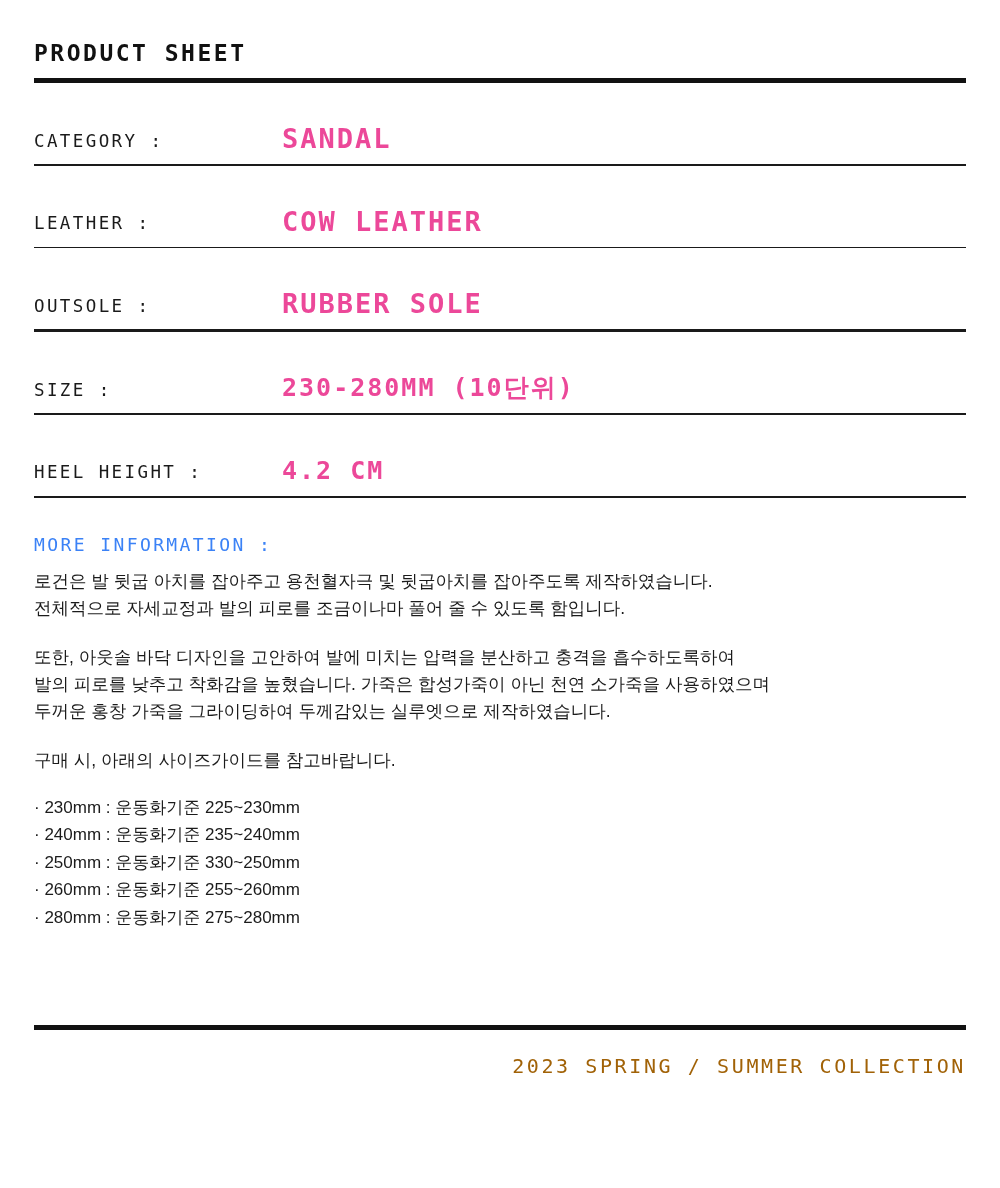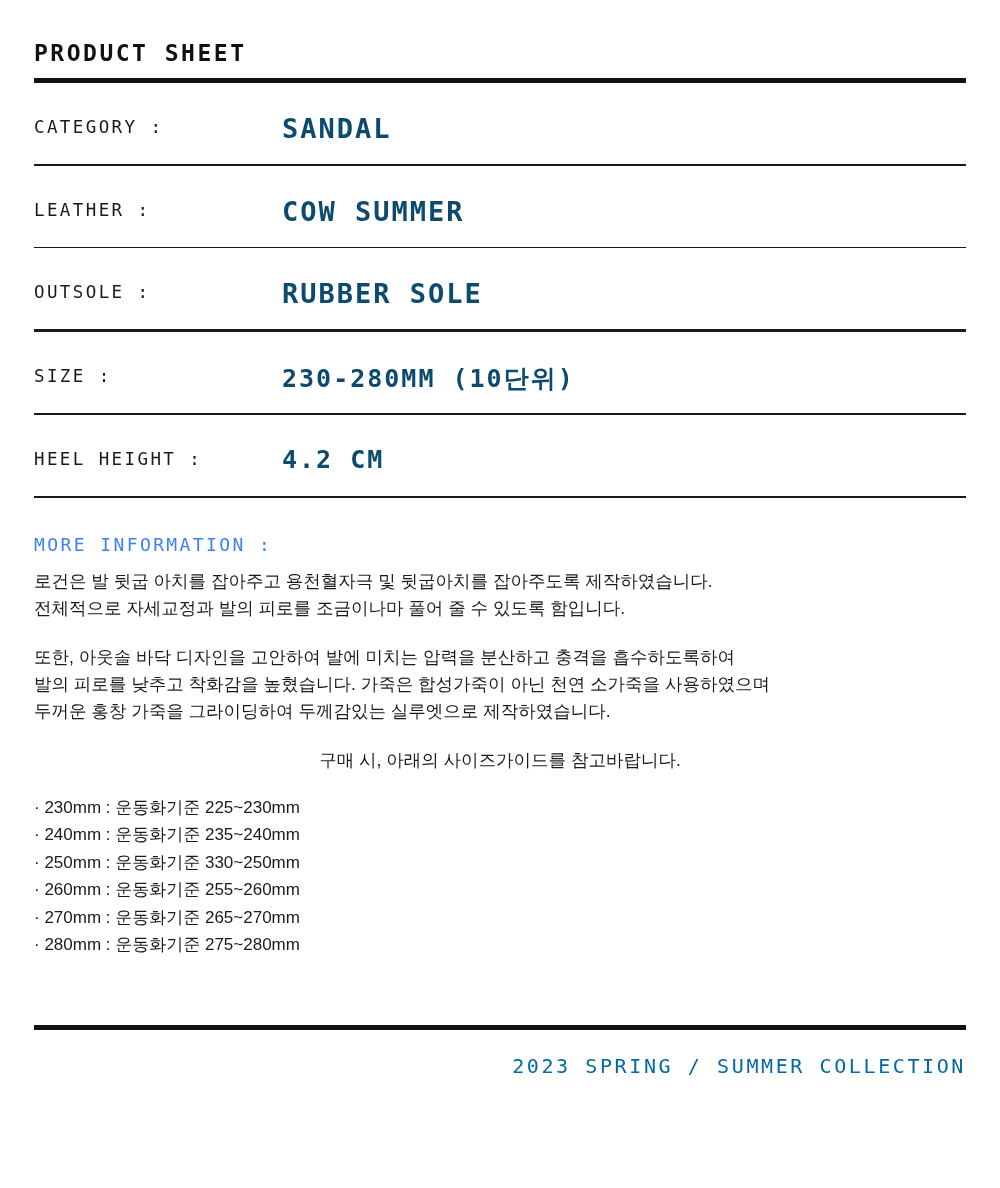--- a/index.html
+++ b/index.html
@@ -39,39 +39,39 @@
   }
   .rule-thin {
     height: 1.6px;
     background: #1a1a1a;
     width: 100%;
   }
 
   
   .spec-row {
     display: flex;
-    align-items: flex-start;
+    align-items: center;
     height: 81px;
   }
   .spec-label {
     font-family: "DejaVu Sans Mono", monospace;
     font-size: 17.5px;
     letter-spacing: 2.4px;
     font-weight: 400;
     color: #1a1a1a;
     width: 248px;
     flex: 0 0 248px;
     padding-top: 34px;
   }
   .spec-value {
     font-family: "DejaVu Sans Mono", monospace;
     font-size: 27px;
     letter-spacing: 2px;
     font-weight: 700;
-    color: #0c4a6e;
+    color: #ec4899;
     padding-top: 30px;
   }
   .spec-value.small {
     font-size: 25px;
   }
 
   
   .more-wrap {
     padding-top: 36px;
   }
@@ -92,21 +92,20 @@
   }
   .para.tight {
     margin-bottom: 0;
   }
   .guide-note {
     font-family: "Liberation Sans", sans-serif;
     font-size: 17.5px;
     line-height: 27px;
     color: #1b1b1b;
     margin: 22px 0 20px 0;
-    text-align: center;
   }
   .size-list {
     list-style: none;
     margin: 0;
     padding: 0;
   }
   .size-list li {
     font-family: "Liberation Sans", sans-serif;
     font-size: 17px;
     line-height: 27.5px;
@@ -122,40 +121,40 @@
     height: 5px;
     background: #111111;
   }
   .footer-text {
     position: absolute;
     right: 34px;
     bottom: 34px;
     font-family: "DejaVu Sans Mono", monospace;
     font-size: 20px;
     letter-spacing: 2.6px;
-    color: #0369a1;
+    color: #a16207;
   }
 </style>
 </head>
 <body>
 
 <div class="sheet">
 
   <div class="doc-title">PRODUCT SHEET</div>
   <div class="rule-thick"></div>
 
   <div class="spec-row">
     <div class="spec-label">CATEGORY :</div>
     <div class="spec-value">SANDAL</div>
   </div>
   <div class="rule-thin"></div>
 
   <div class="spec-row">
     <div class="spec-label">LEATHER :</div>
-    <div class="spec-value">COW SUMMER</div>
+    <div class="spec-value">COW LEATHER</div>
   </div>
   <div class="rule-thin"></div>
 
   <div class="spec-row">
     <div class="spec-label">OUTSOLE :</div>
     <div class="spec-value">RUBBER SOLE</div>
   </div>
   <div class="rule-thin"></div>
 
   <div class="rule-thin"></div>
@@ -178,21 +177,20 @@
 전체적으로 자세교정과 발의 피로를 조금이나마 풀어 줄 수 있도록 함입니다.</p>
     <p class="para tight">또한, 아웃솔 바닥 디자인을 고안하여 발에 미치는 압력을 분산하고 충격을 흡수하도록하여
 발의 피로를 낮추고 착화감을 높혔습니다. 가죽은 합성가죽이 아닌 천연 소가죽을 사용하였으며
 두꺼운 홍창 가죽을 그라이딩하여 두께감있는 실루엣으로 제작하였습니다.</p>
     <p class="guide-note">구매 시, 아래의 사이즈가이드를 참고바랍니다.</p>
     <ul class="size-list">
       <li>· 230mm : 운동화기준 225~230mm</li>
       <li>· 240mm : 운동화기준 235~240mm</li>
       <li>· 250mm : 운동화기준 330~250mm</li>
       <li>· 260mm : 운동화기준 255~260mm</li>
-      <li>· 270mm : 운동화기준 265~270mm</li>
       <li>· 280mm : 운동화기준 275~280mm</li>
     </ul>
   </div>
 
   <div class="footer-rule"></div>
   <div class="footer-text">2023 SPRING / SUMMER COLLECTION</div>
 
 </div>
 
 </body></html>

